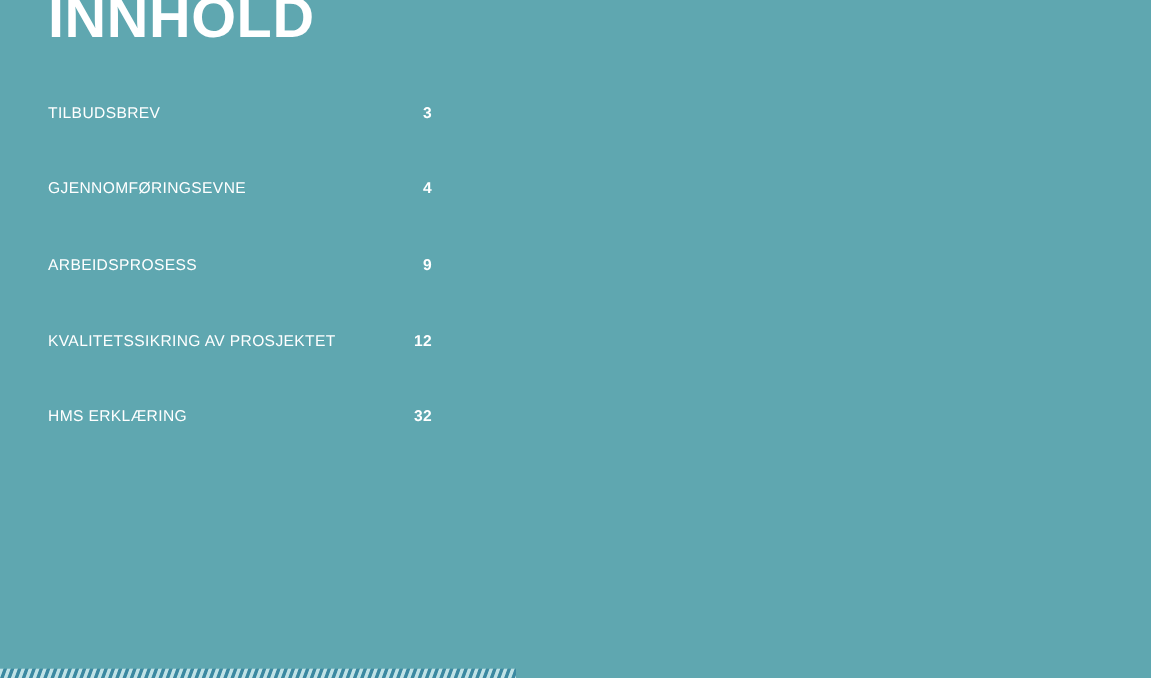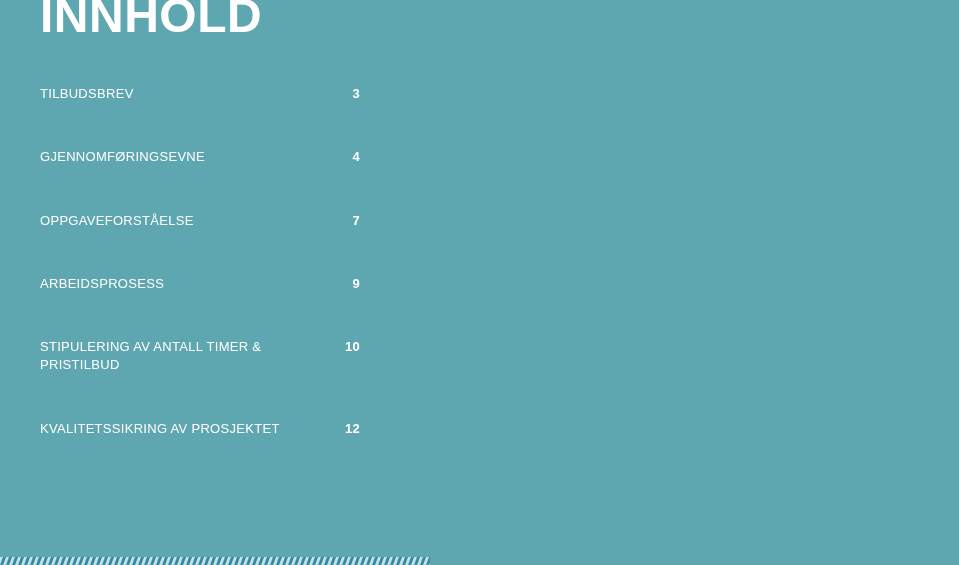--- a/index.html
+++ b/index.html
@@ -57,34 +57,30 @@
   <div class="toc">
     <div class="toc-row">
       <span class="toc-label">TILBUDSBREV</span>
       <span class="toc-page">3</span>
     </div>
     <div class="toc-row">
       <span class="toc-label">GJENNOMFØRINGSEVNE</span>
       <span class="toc-page">4</span>
     </div>
     <div class="toc-row">
-      <span class="toc-label">OPPGAVEFORSTÅELSE</span>
-      <span class="toc-page">7</span>
-    </div>
-    <div class="toc-row">
       <span class="toc-label">ARBEIDSPROSESS</span>
       <span class="toc-page">9</span>
     </div>
     <div class="toc-row">
-      <span class="toc-label">STIPULERING AV ANTALL TIMER &amp; PRISTILBUD</span>
-      <span class="toc-page">10</span>
+      <span class="toc-label">KVALITETSSIKRING AV PROSJEKTET</span>
+      <span class="toc-page">12</span>
     </div>
     <div class="toc-row">
-      <span class="toc-label">KVALITETSSIKRING AV PROSJEKTET</span>
-      <span class="toc-page">12</span>
+      <span class="toc-label">HMS ERKLÆRING</span>
+      <span class="toc-page">32</span>
     </div>
   </div>
 </div>
 
 <div class="footer-stripe">
   <svg width="430" height="8" viewBox="0 0 430 8" preserveAspectRatio="none">
     <defs>
       <pattern id="hatch" width="6" height="8" patternUnits="userSpaceOnUse" patternTransform="skewX(-20)">
         <rect x="0" y="0" width="3" height="8" fill="#bfe2e6"></rect>
         <rect x="3" y="0" width="3" height="8" fill="#3b89a1"></rect>

